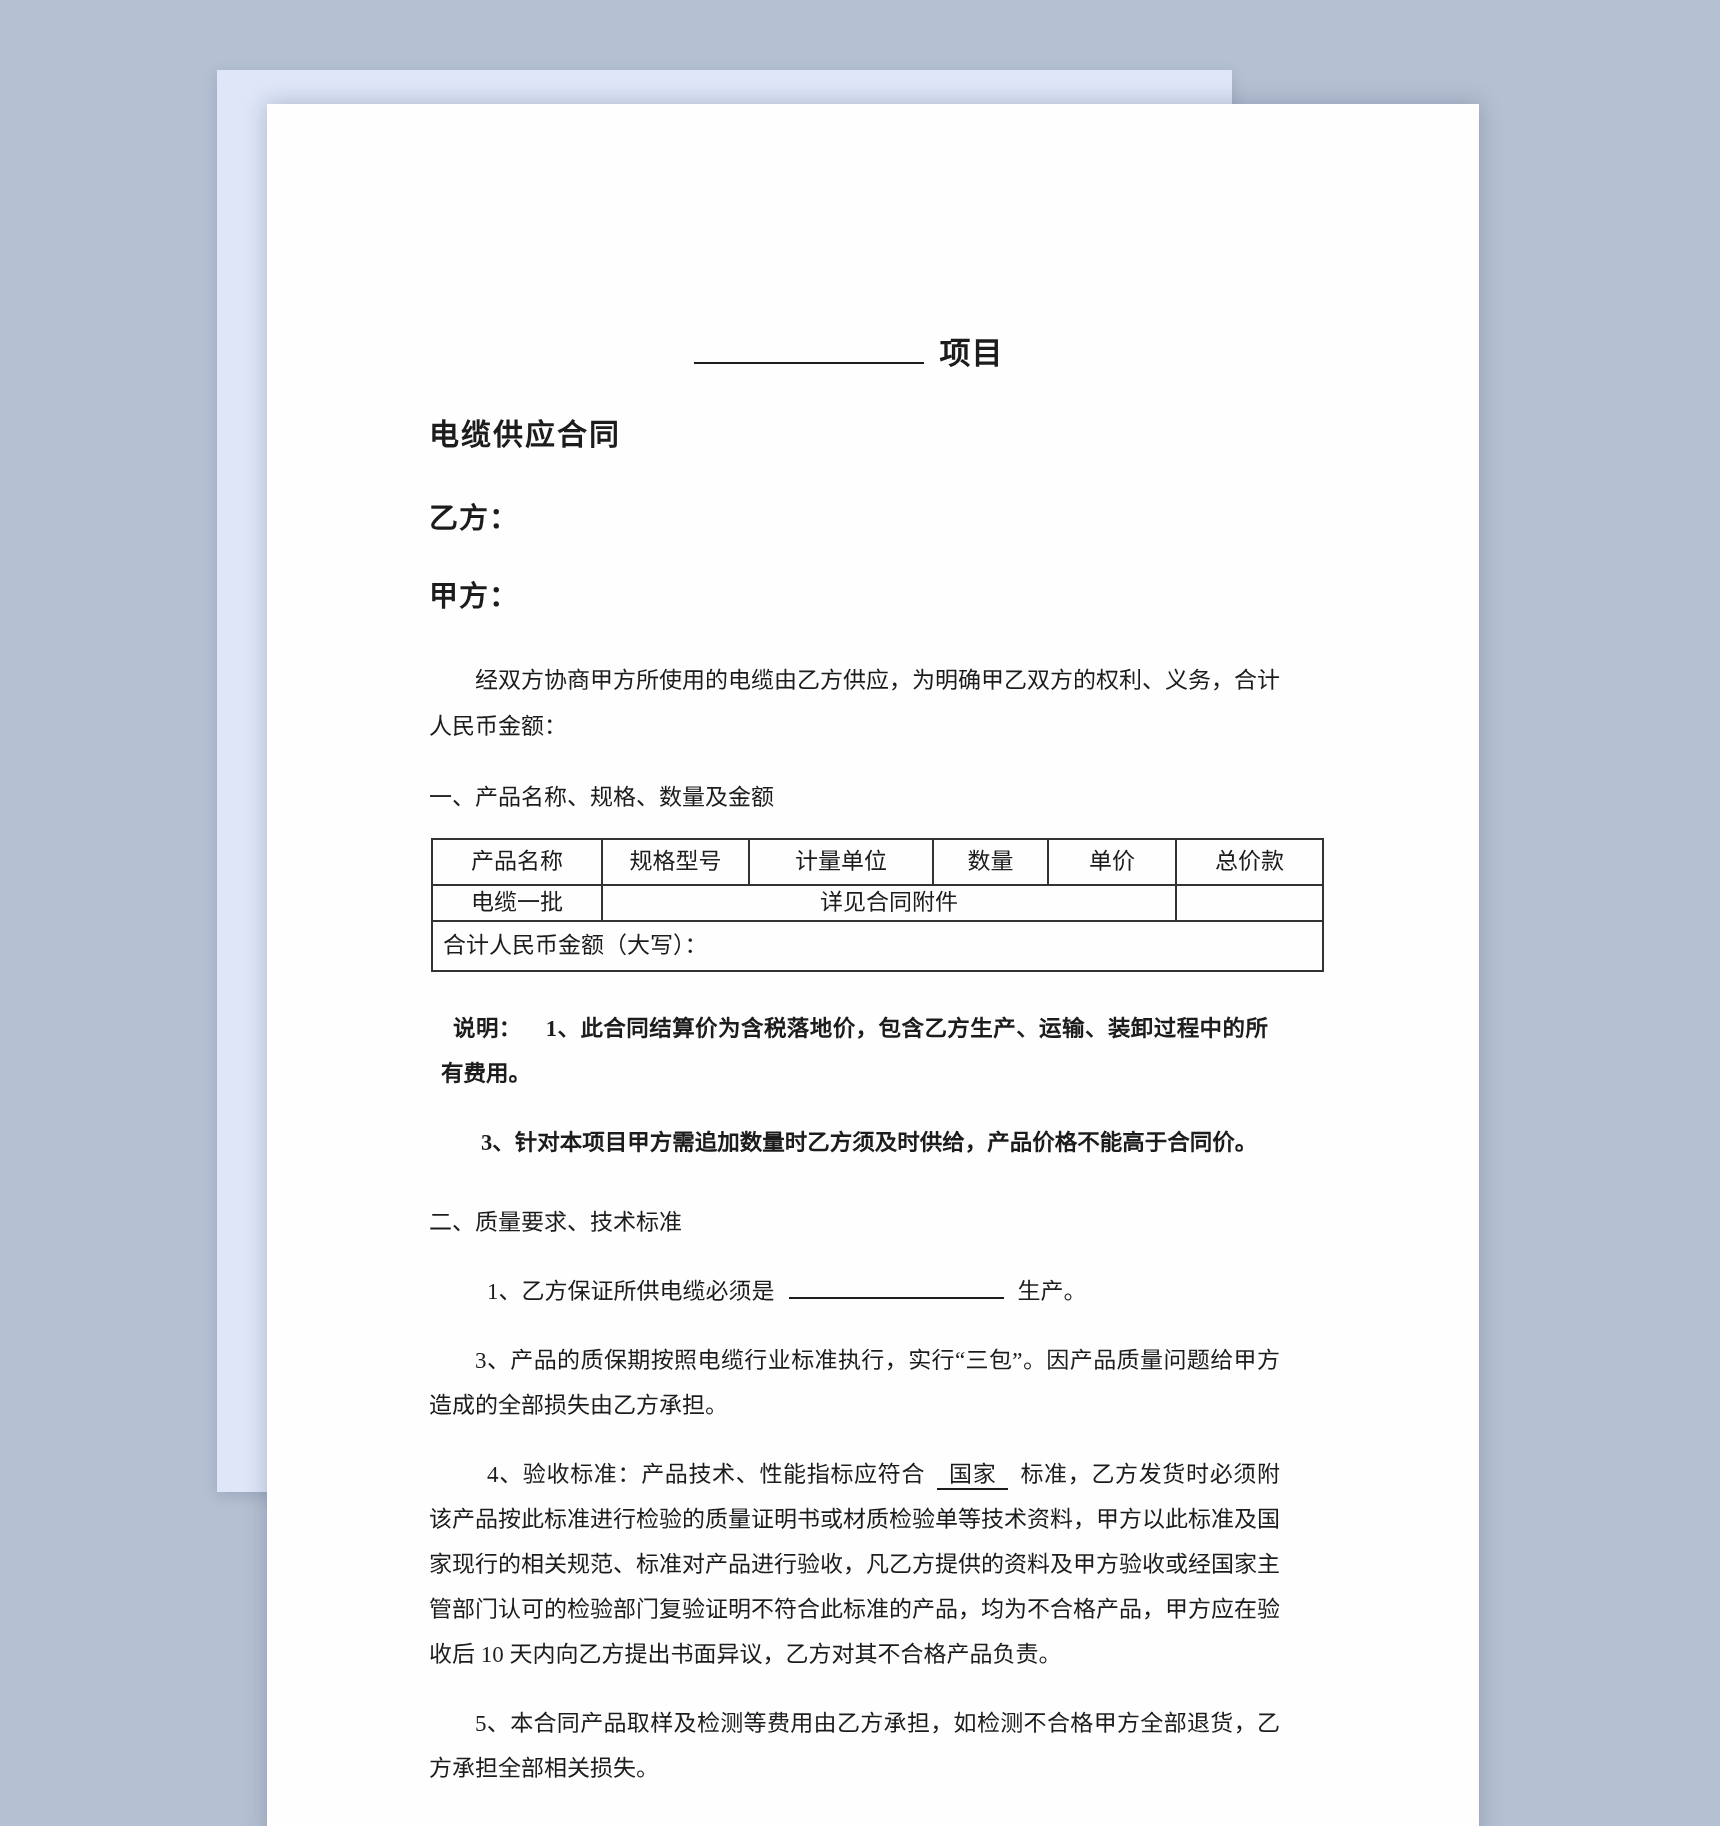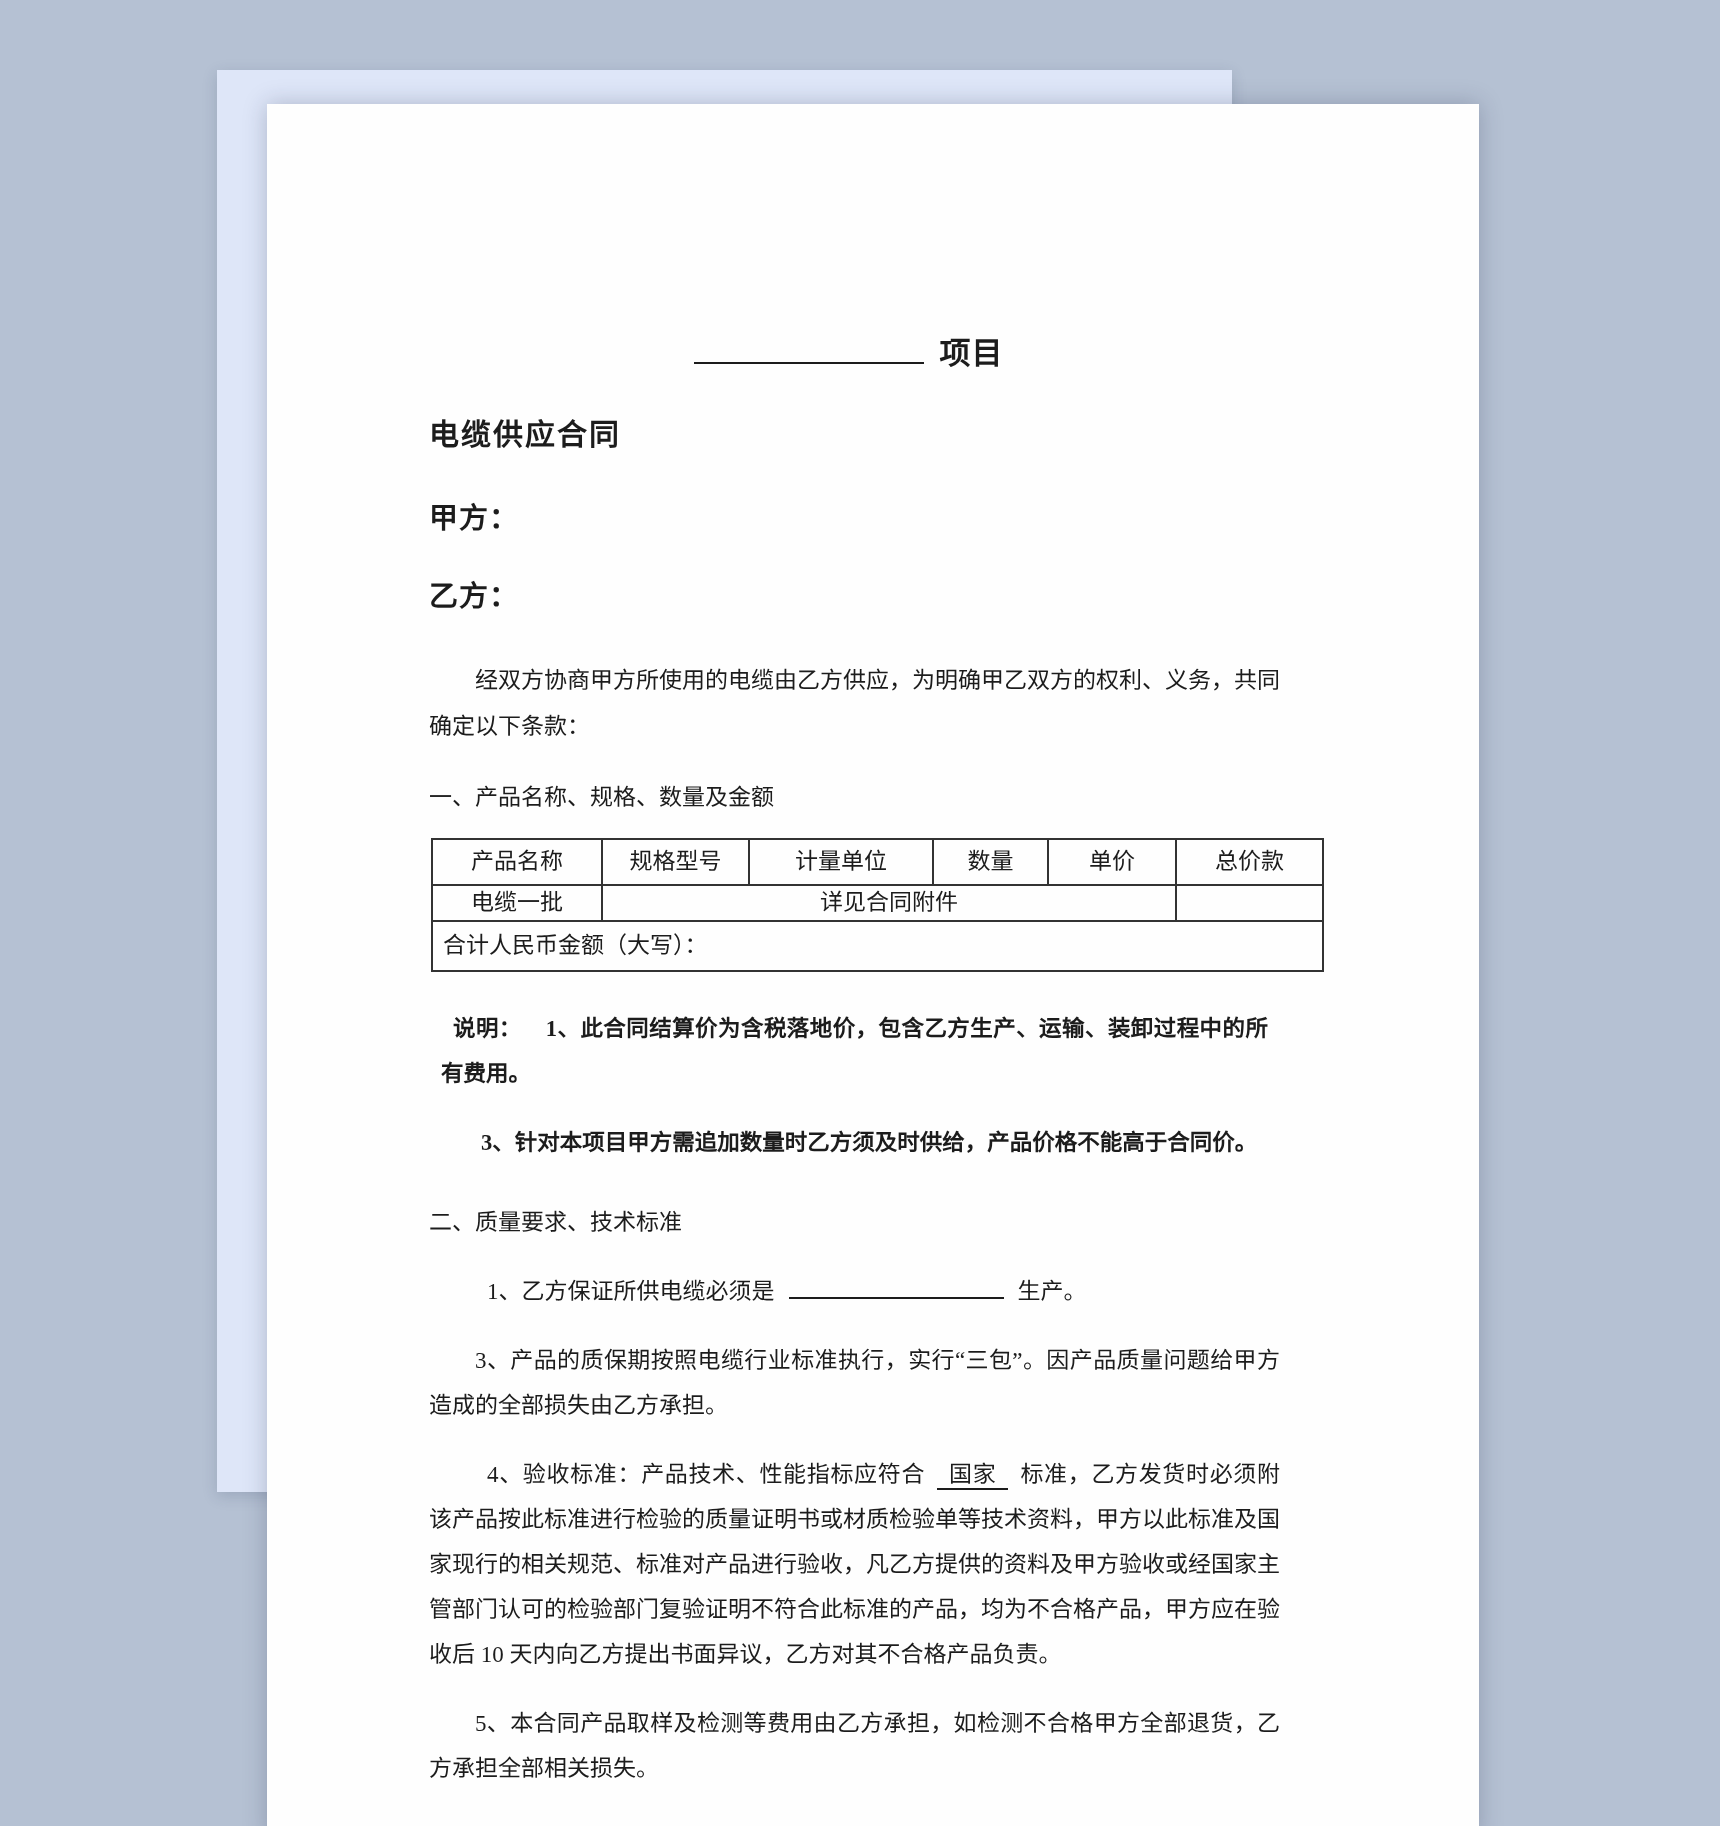--- a/index.html
+++ b/index.html
@@ -81,24 +81,24 @@
 
 <div class="back-sheet"></div>
 
 <div class="page">
   <div class="content">
 
     <p class="doc-title"><span class="blank-line title-blank"></span><span>项目</span></p>
 
     <p class="doc-subtitle">电缆供应合同</p>
 
+    <p class="party">乙方：</p>
     <p class="party">甲方：</p>
-    <p class="party">乙方：</p>
 
-    <p class="intro">经双方协商甲方所使用的电缆由乙方供应，为明确甲乙双方的权利、义务，共同确定以下条款：</p>
+    <p class="intro">经双方协商甲方所使用的电缆由乙方供应，为明确甲乙双方的权利、义务，合计人民币金额：</p>
 
     <p class="sec-heading">一、产品名称、规格、数量及金额</p>
 
     <table class="products">
       <tbody>
         <tr class="hdr">
           <td style="width:170px">产品名称</td>
           <td style="width:147px">规格型号</td>
           <td style="width:184px">计量单位</td>
           <td style="width:115px">数量</td>

